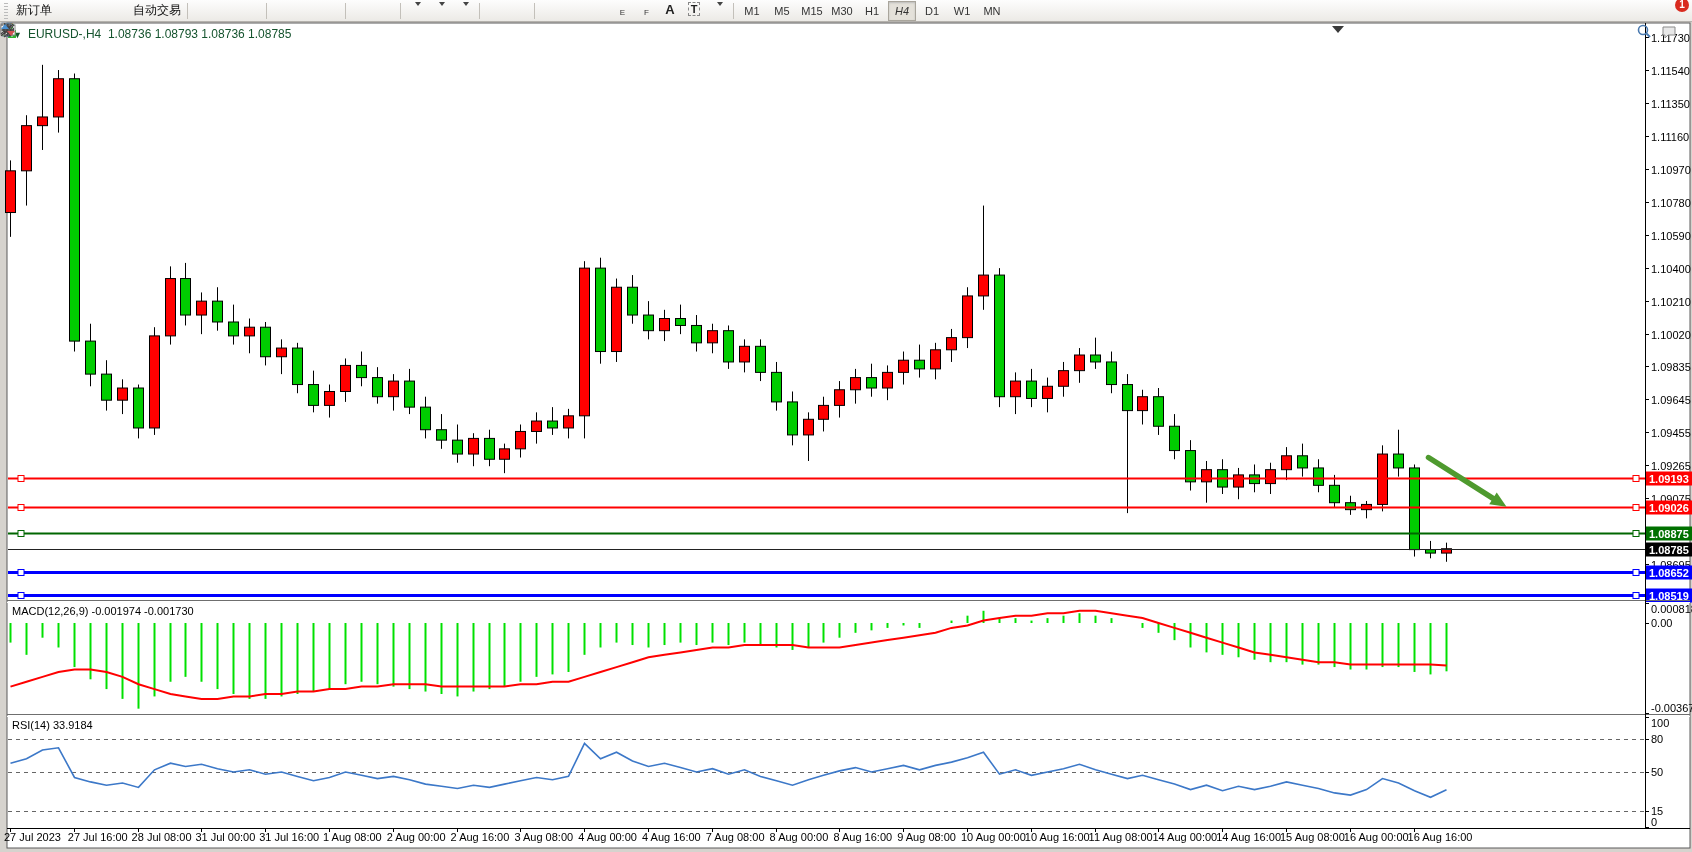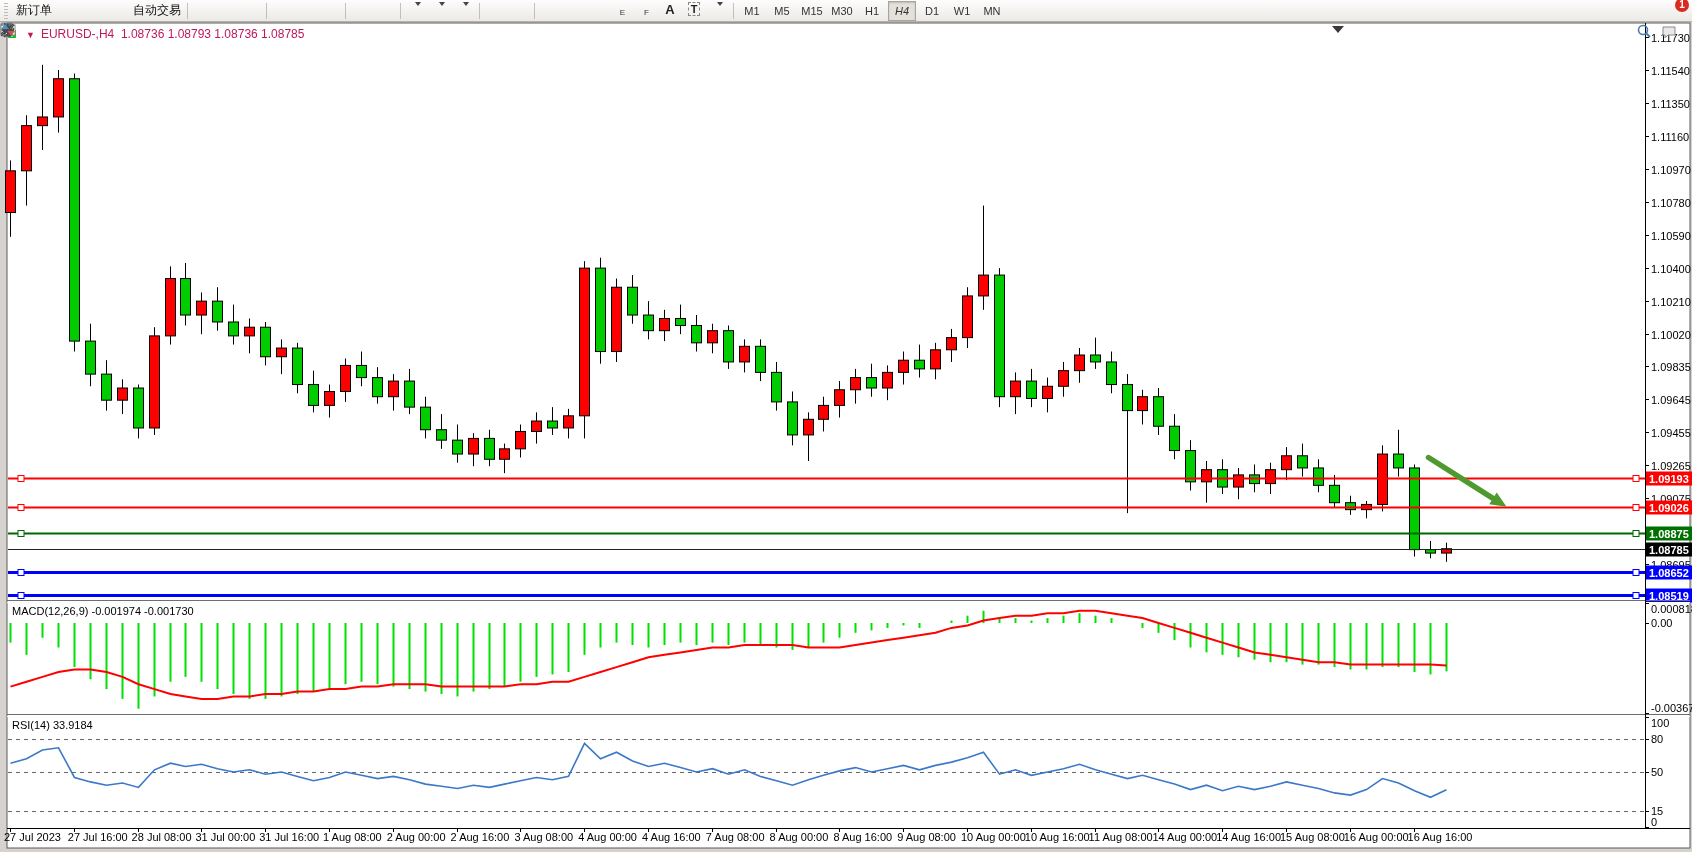--- a/index.html
+++ b/index.html
@@ -18,21 +18,21 @@
   .tf{height:18px;min-width:26px;display:flex;align-items:center;justify-content:center;
     font-size:11px;color:#333;border:1px solid transparent;margin:12px 1px;}
   .tf.active{background:#e4e1da;border:1px solid #a9a59c;box-shadow:inset 0 1px 2px #bbb;font-style:italic;}
   #tbright{margin-left:auto;display:flex;align-items:center;margin-right:6px;position:relative;}
   #badge{position:absolute;top:-4px;right:-6px;background:#d92b1f;color:#fff;font-size:10px;font-weight:bold;
     width:14px;height:14px;border-radius:7px;display:flex;align-items:center;justify-content:center;}
   .glyphA{font-size:13px;font-weight:bold;color:#222;}
   .glyphT{font-size:11px;font-weight:bold;color:#222;border:1px dashed #888;padding:0 2px;}
   .sub{font-size:8px;color:#333;margin-left:1px;margin-top:6px;}
   
-  #chartTitle{position:absolute;left:26px;top:27px;z-index:4;font-size:12px;color:#be185d;pointer-events:none;white-space:pre;}
+  #chartTitle{position:absolute;left:13px;top:27px;z-index:4;font-size:12px;color:#14532d;pointer-events:none;white-space:pre;}
   #chartTitle .mk{font-size:9px;margin-right:6px;}
   #shiftMarker{position:absolute;left:1332px;top:26px;z-index:4;width:0;height:0;
     border-left:6px solid transparent;border-right:6px solid transparent;border-top:7px solid #3a3a3a;}
   svg{position:absolute;left:0;top:22px;}
   text{font-family:"Liberation Sans",sans-serif;}
 </style>
 </head>
 <body>
 <div id="root">
 

